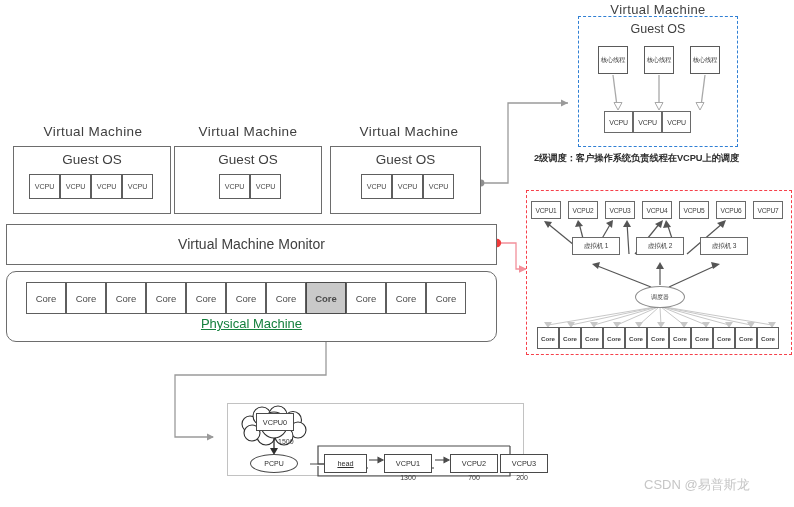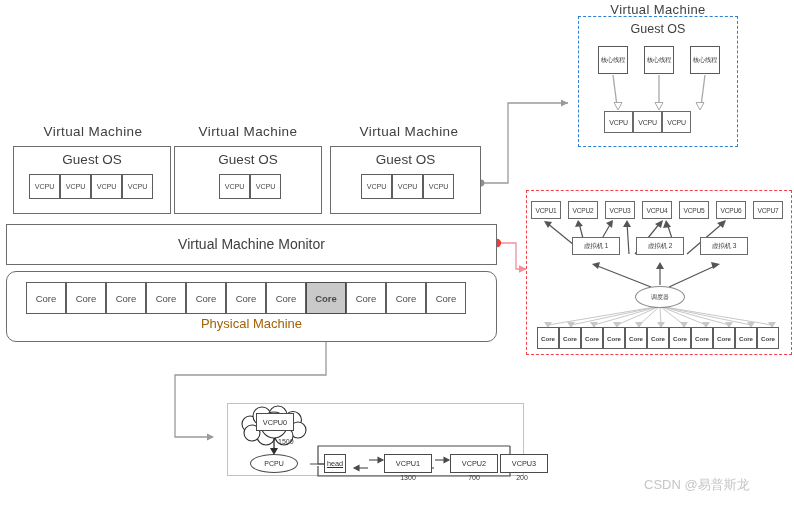--- a/index.html
+++ b/index.html
@@ -86,21 +86,22 @@
   .core.hl {
     background: #c9c9c9;
     font-weight: bold;
     border-color: #4a4a4a;
   }
   .pm-label {
     position: absolute;
     width: 100%;
     text-align: center;
     font-size: 13px;
-    color: #a16207;
+    color: #15803d;
+    text-decoration: underline;
   }
 
   
   .panel-blue {
     position: absolute;
     box-sizing: border-box;
     border: 1.6px dashed #2f7fd4;
     background: #fff;
   }
   .panel-red {
@@ -288,20 +289,21 @@
       <line x1="80" y1="58" x2="80" y2="89" stroke="#a8a8a8" stroke-width="1.3"></line>
       <polygon points="80,93 76,85.5 84,85.5" fill="#fff" stroke="#a8a8a8" stroke-width="1"></polygon>
       <line x1="126" y1="58" x2="122" y2="89" stroke="#a8a8a8" stroke-width="1.3"></line>
       <polygon points="121,93 117,85.5 125,85.5" fill="#fff" stroke="#a8a8a8" stroke-width="1"></polygon>
     </svg>
 
     <div class="minibox" style="left:25px; top:94px; width:29px; height:22px; font-size:7px;">VCPU</div>
     <div class="minibox" style="left:54px; top:94px; width:29px; height:22px; font-size:7px;">VCPU</div>
     <div class="minibox" style="left:83px; top:94px; width:29px; height:22px; font-size:7px;">VCPU</div>
   </div>
+  <div class="caption" style="left:534px; top:152px;">2级调度：客户操作系统负责线程在VCPU上的调度</div>
 
   <div class="panel-red" style="left:526px; top:190px; width:266px; height:165px;">
 
     <svg style="position:absolute; left:0; top:0; width:266px; height:165px;" viewBox="0 0 266 165">
 
       <line x1="58" y1="63" x2="20" y2="32" stroke="#555" stroke-width="1.2"></line>
       <polygon points="17,30 25,31 21,37" fill="#555"></polygon>
       <line x1="60" y1="63" x2="52" y2="32" stroke="#555" stroke-width="1.2"></line>
       <polygon points="51,29 56,35 48,36" fill="#555"></polygon>
       <line x1="66" y1="63" x2="84" y2="32" stroke="#555" stroke-width="1.2"></line>
@@ -412,21 +414,21 @@
         <polygon points="126,64 131,61.5 131,66.5"></polygon>
         <line x1="206" y1="64" x2="195" y2="64"></line>
         <polygon points="192,64 197,61.5 197,66.5"></polygon>
       </g>
     </svg>
 
     <div class="qbox" style="left:28px; top:9px; width:38px; height:18px; border-width:1.5px;">VCPU0</div>
     <div class="qval" style="left:50px; top:34px; width:30px; text-align:left;">1500</div>
     <div class="ellipse" style="left:22px; top:50px; width:48px; height:19px;">PCPU</div>
 
-    <div class="qbox" style="left:96px; top:50px; width:22px; height:19px;text-decoration:underline;">head</div>
+    <div class="qbox" style="left:96px; top:50px; width:43px; height:19px;text-decoration:underline;">head</div>
     <div class="qbox" style="left:156px; top:50px; width:48px; height:19px;">VCPU1</div>
     <div class="qval" style="left:156px; top:70px; width:48px;">1300</div>
     <div class="qbox" style="left:222px; top:50px; width:48px; height:19px;">VCPU2</div>
     <div class="qval" style="left:222px; top:70px; width:48px;">700</div>
     <div class="qbox" style="left:272px; top:50px; width:48px; height:19px;">VCPU3</div>
     <div class="qval" style="left:270px; top:70px; width:48px;">200</div>
   </div>
 
   <div class="watermark" style="left:644px; top:476px;">CSDN @易普斯龙</div>
 

